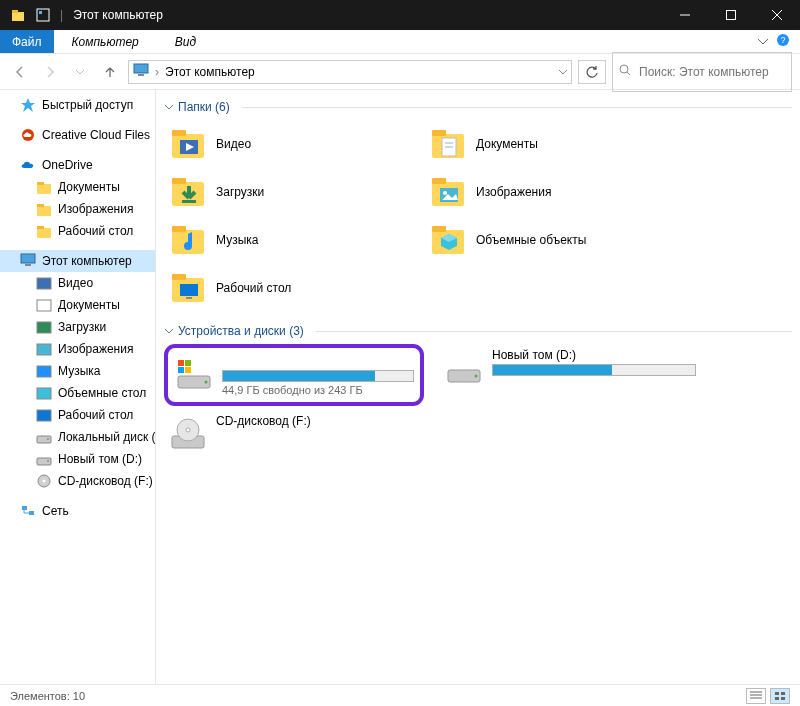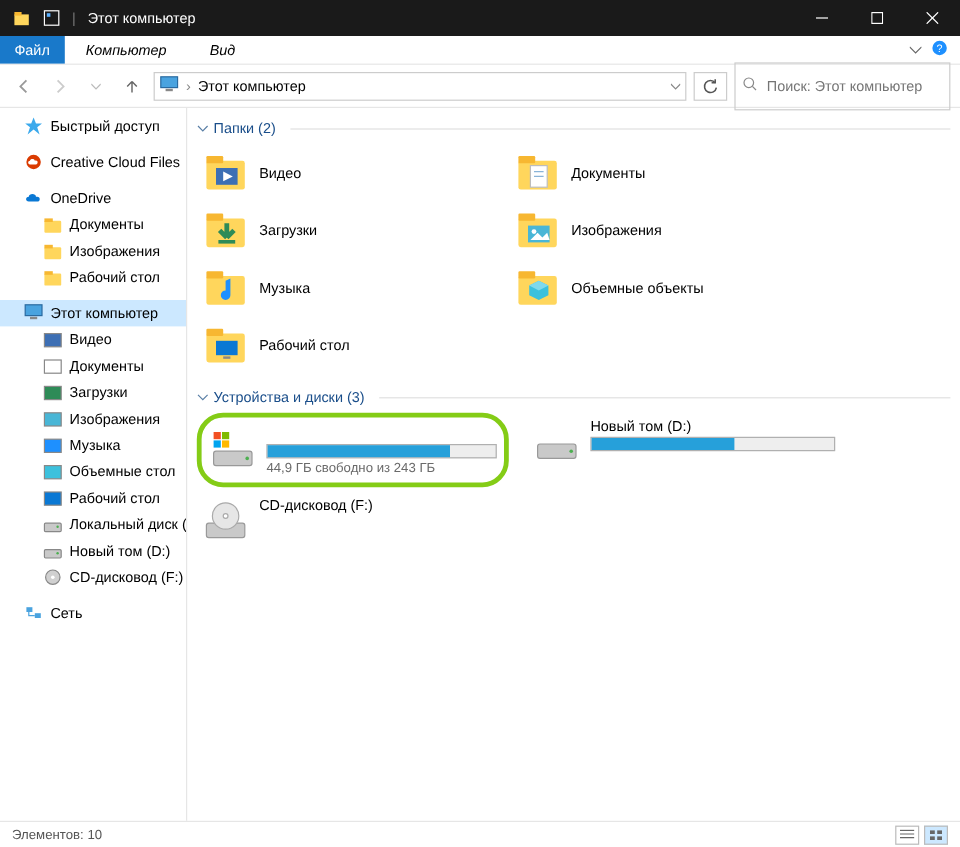--- a/index.html
+++ b/index.html
@@ -27,21 +27,21 @@
   .navspacer { height:8px; }
   .fldicon { width:16px; height:16px; flex:none; position:relative; }
   .main { flex:1; padding:4px 8px; overflow:auto; }
   .group-header { display:flex; align-items:center; gap:4px; color:#1a4e8a; font-size:12px; padding:6px 0; cursor:pointer; }
   .group-header .line { flex:1; height:1px; background:#e0e0e0; margin-left:8px; }
   .folder-grid { display:flex; flex-wrap:wrap; }
   .folder-item { width:260px; display:flex; align-items:center; gap:8px; padding:4px; cursor:pointer; }
   .bigicon { width:40px; height:40px; flex:none; display:flex; align-items:center; justify-content:center; }
   .drive-grid { display:flex; flex-wrap:wrap; gap:4px 16px; }
   .drive-item { width:260px; display:flex; align-items:flex-start; gap:8px; padding:4px; cursor:pointer; }
-  .drive-item.highlight { border:4px solid #84cc16; border-radius:22px; padding:6px; }
+  .drive-item.highlight { border:4px solid #6d28d9; border-radius:11px; padding:6px; }
   .drive-info { flex:1; }
   .drive-name { font-size:12px; margin-bottom:2px; }
   .drive-item.highlight .drive-name { color:#fff; }
   .drive-bar { height:12px; border:1px solid #b0b0b0; background:#eee; margin-bottom:2px; position:relative; }
   .drive-bar .fill { position:absolute; left:0; top:0; bottom:0; background:#26a0da; }
   .drive-sub { font-size:11px; color:#6a6a6a; }
   .statusbar { height:22px; border-top:1px solid #e6e6e6; display:flex; align-items:center; padding:0 10px; font-size:11px; color:#555; }
   .statusbar .right { margin-left:auto; display:flex; gap:4px; }
   .viewbtn { width:20px; height:16px; border:1px solid #bbb; display:flex; align-items:center; justify-content:center; cursor:pointer; }
   
@@ -279,21 +279,21 @@
           </svg></span>
       <span>Сеть</span>
     </div>
   </div>
 
   <div class="main">
     <div class="group-header">
       <svg width="10" height="10">
           <path d="M1 3 L5 7 L9 3" fill="none" stroke="#5a7fa6"></path>
         </svg>
-      <span>Папки (2)</span>
+      <span>Папки (6)</span>
       <div class="line"></div>
     </div>
     <div class="folder-grid" id="folders">
         <div class="folder-item">
           <div class="bigicon">
             <svg width="40" height="40">
               <rect x="4" y="10" width="32" height="24" rx="2" class="folder-svg-body"></rect>
               <rect x="4" y="6" width="14" height="6" rx="1" class="folder-svg-tab"></rect>
               <rect x="12" y="16" width="18" height="14" fill="#3d6fb4"></rect>
               <polygon points="18,19 18,27 26,23" fill="#fff"></polygon>

